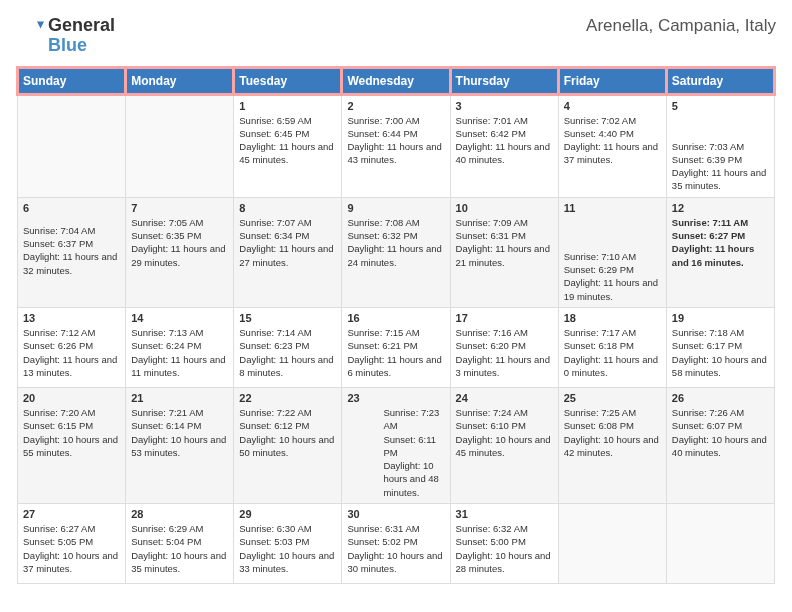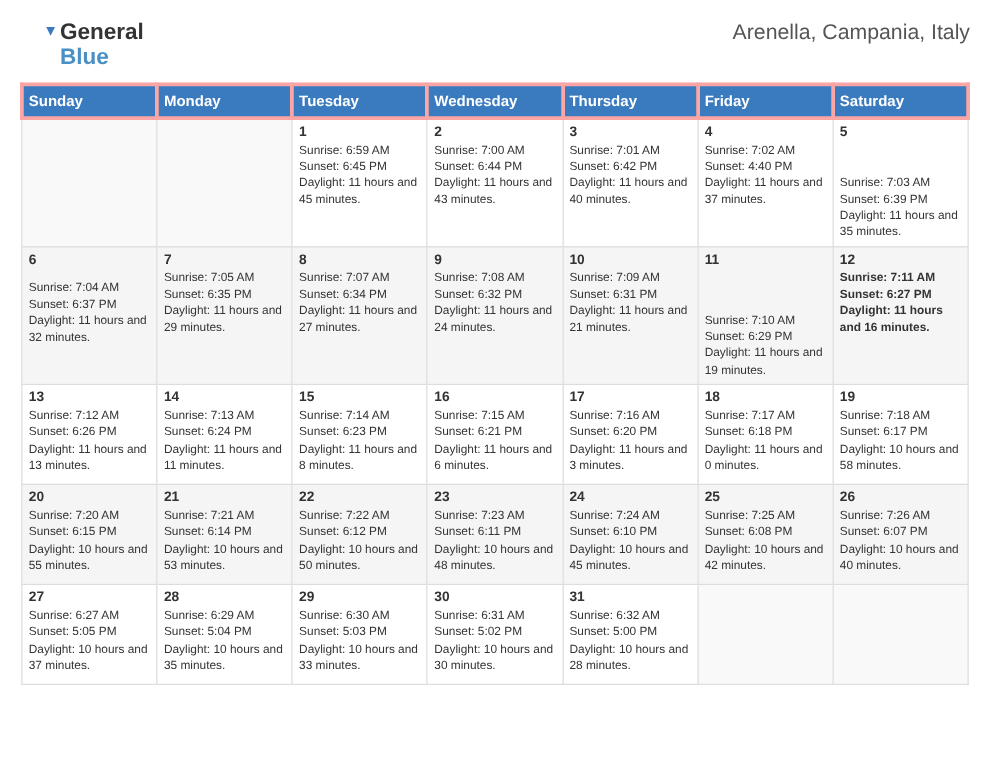--- a/index.html
+++ b/index.html
@@ -256,21 +256,21 @@
 Daylight: 10 hours and 53 minutes.</div>
         </td>
         <td>
           <span class="day-num">22</span>
           <div class="cell-content" style="white-space: pre-line;">Sunrise: 7:22 AM
 Sunset: 6:12 PM
 Daylight: 10 hours and 50 minutes.</div>
         </td>
         <td>
           <span class="day-num">23</span>
-          <div class="cell-content" style="white-space: pre-line;">Sunrise: 7:23 AM
+          <div class="cell-content" style="white-space: pre-line; margin-left: 36px;">Sunrise: 7:23 AM
 Sunset: 6:11 PM
 Daylight: 10 hours and 48 minutes.</div>
         </td>
         <td>
           <span class="day-num">24</span>
           <div class="cell-content" style="white-space: pre-line;">Sunrise: 7:24 AM
 Sunset: 6:10 PM
 Daylight: 10 hours and 45 minutes.</div>
         </td>
         <td>

